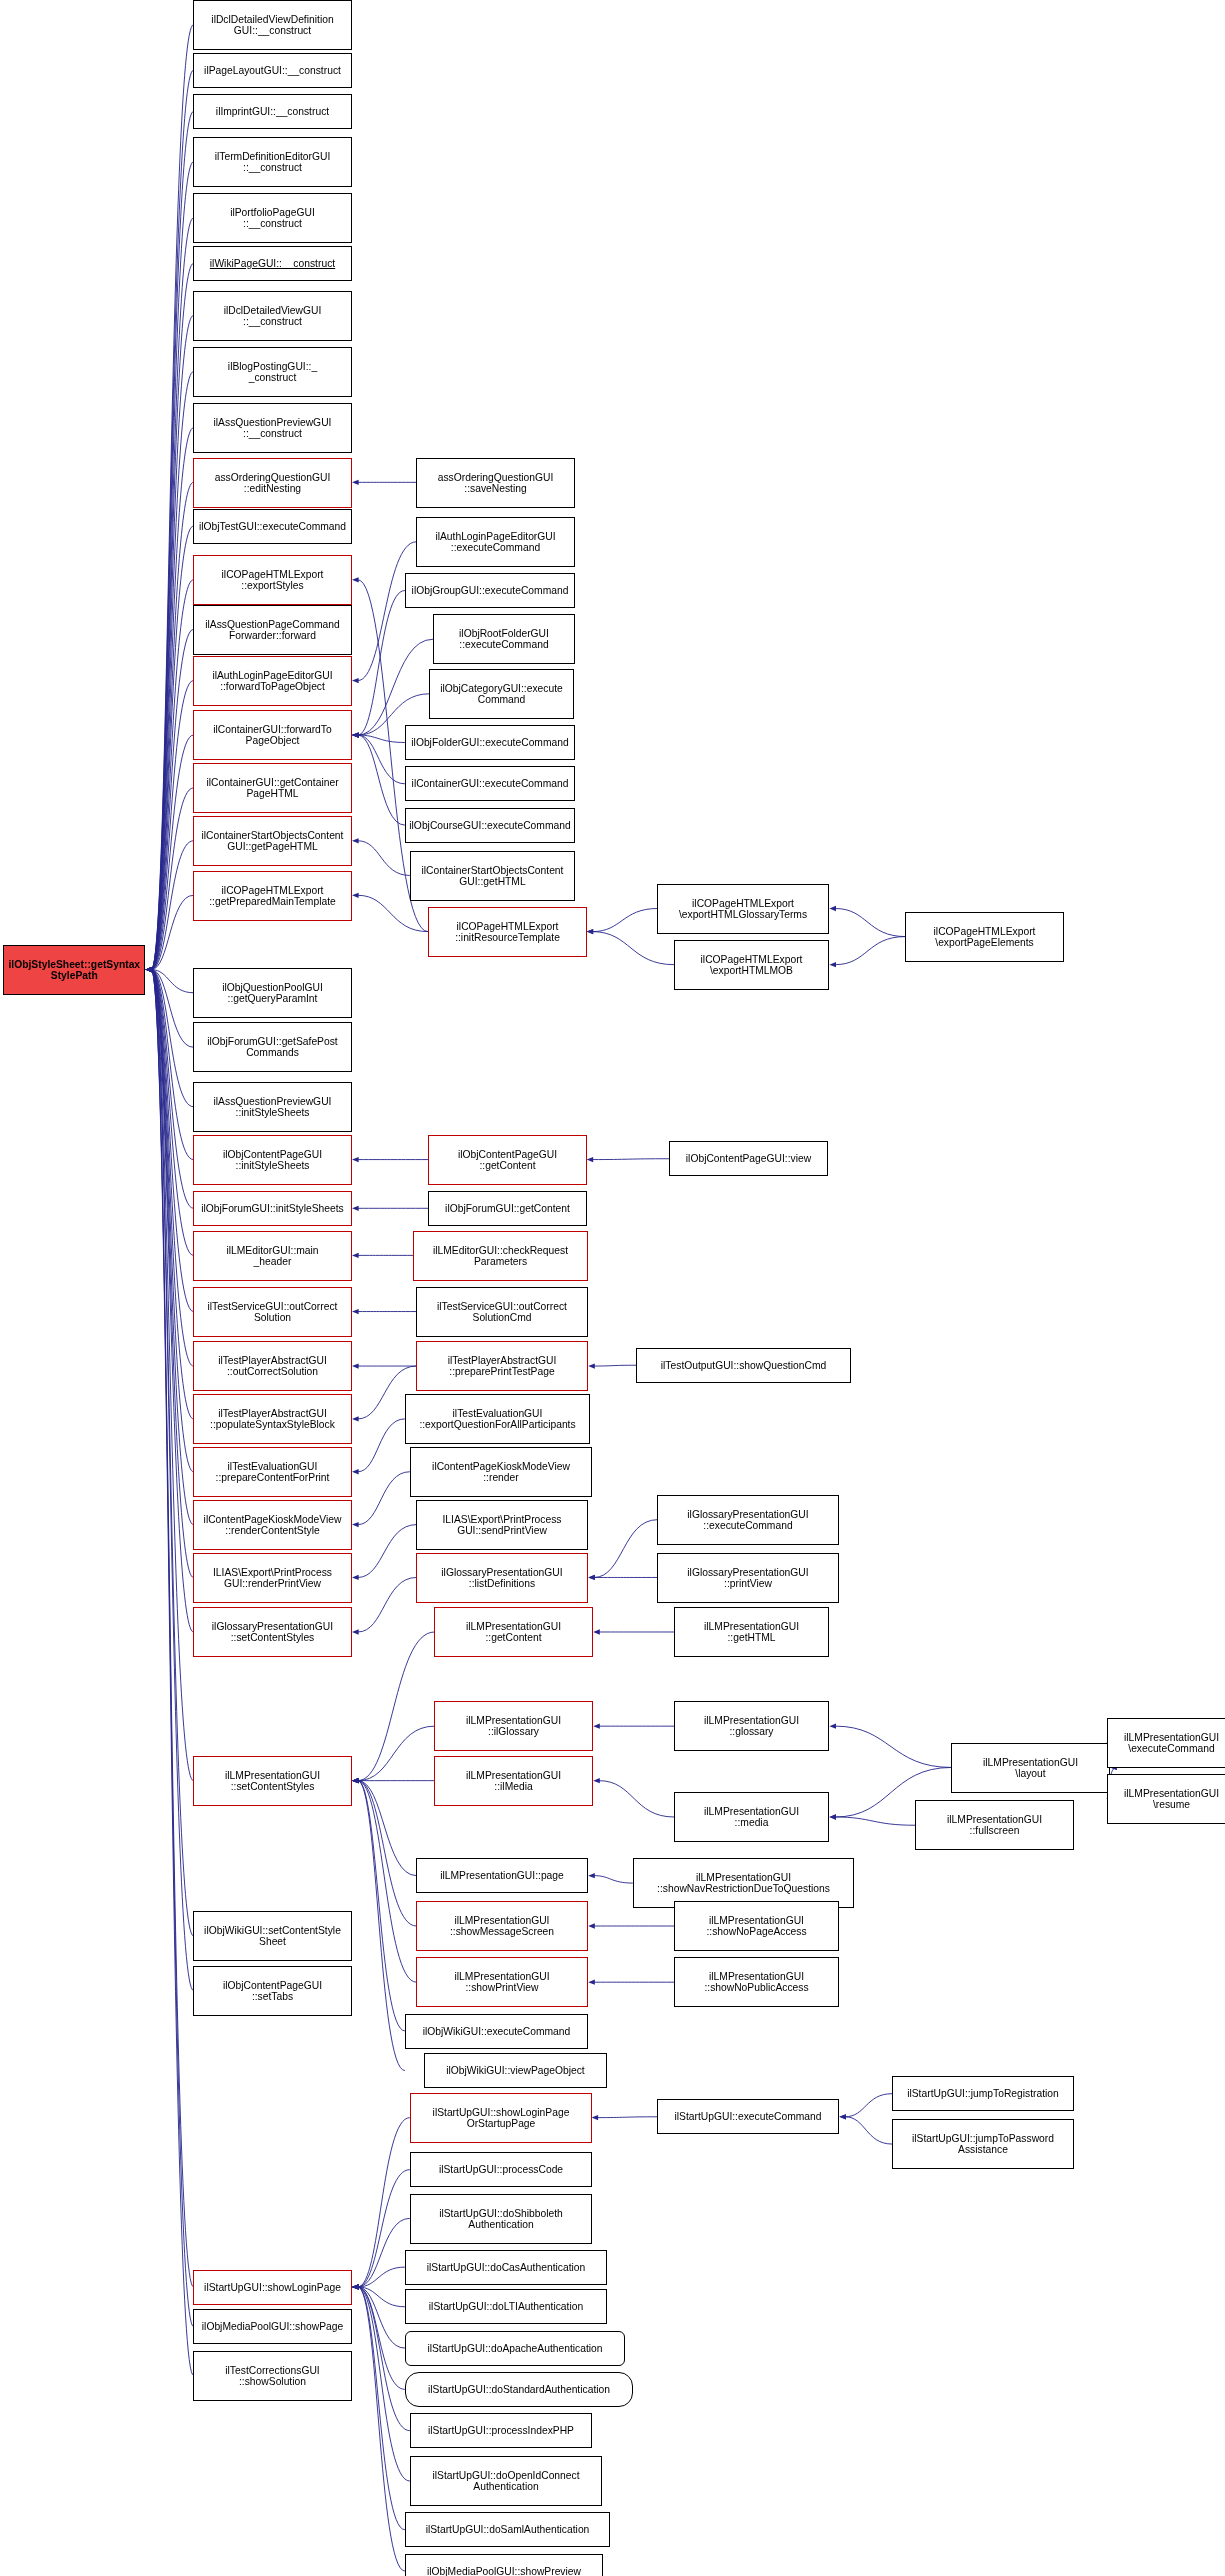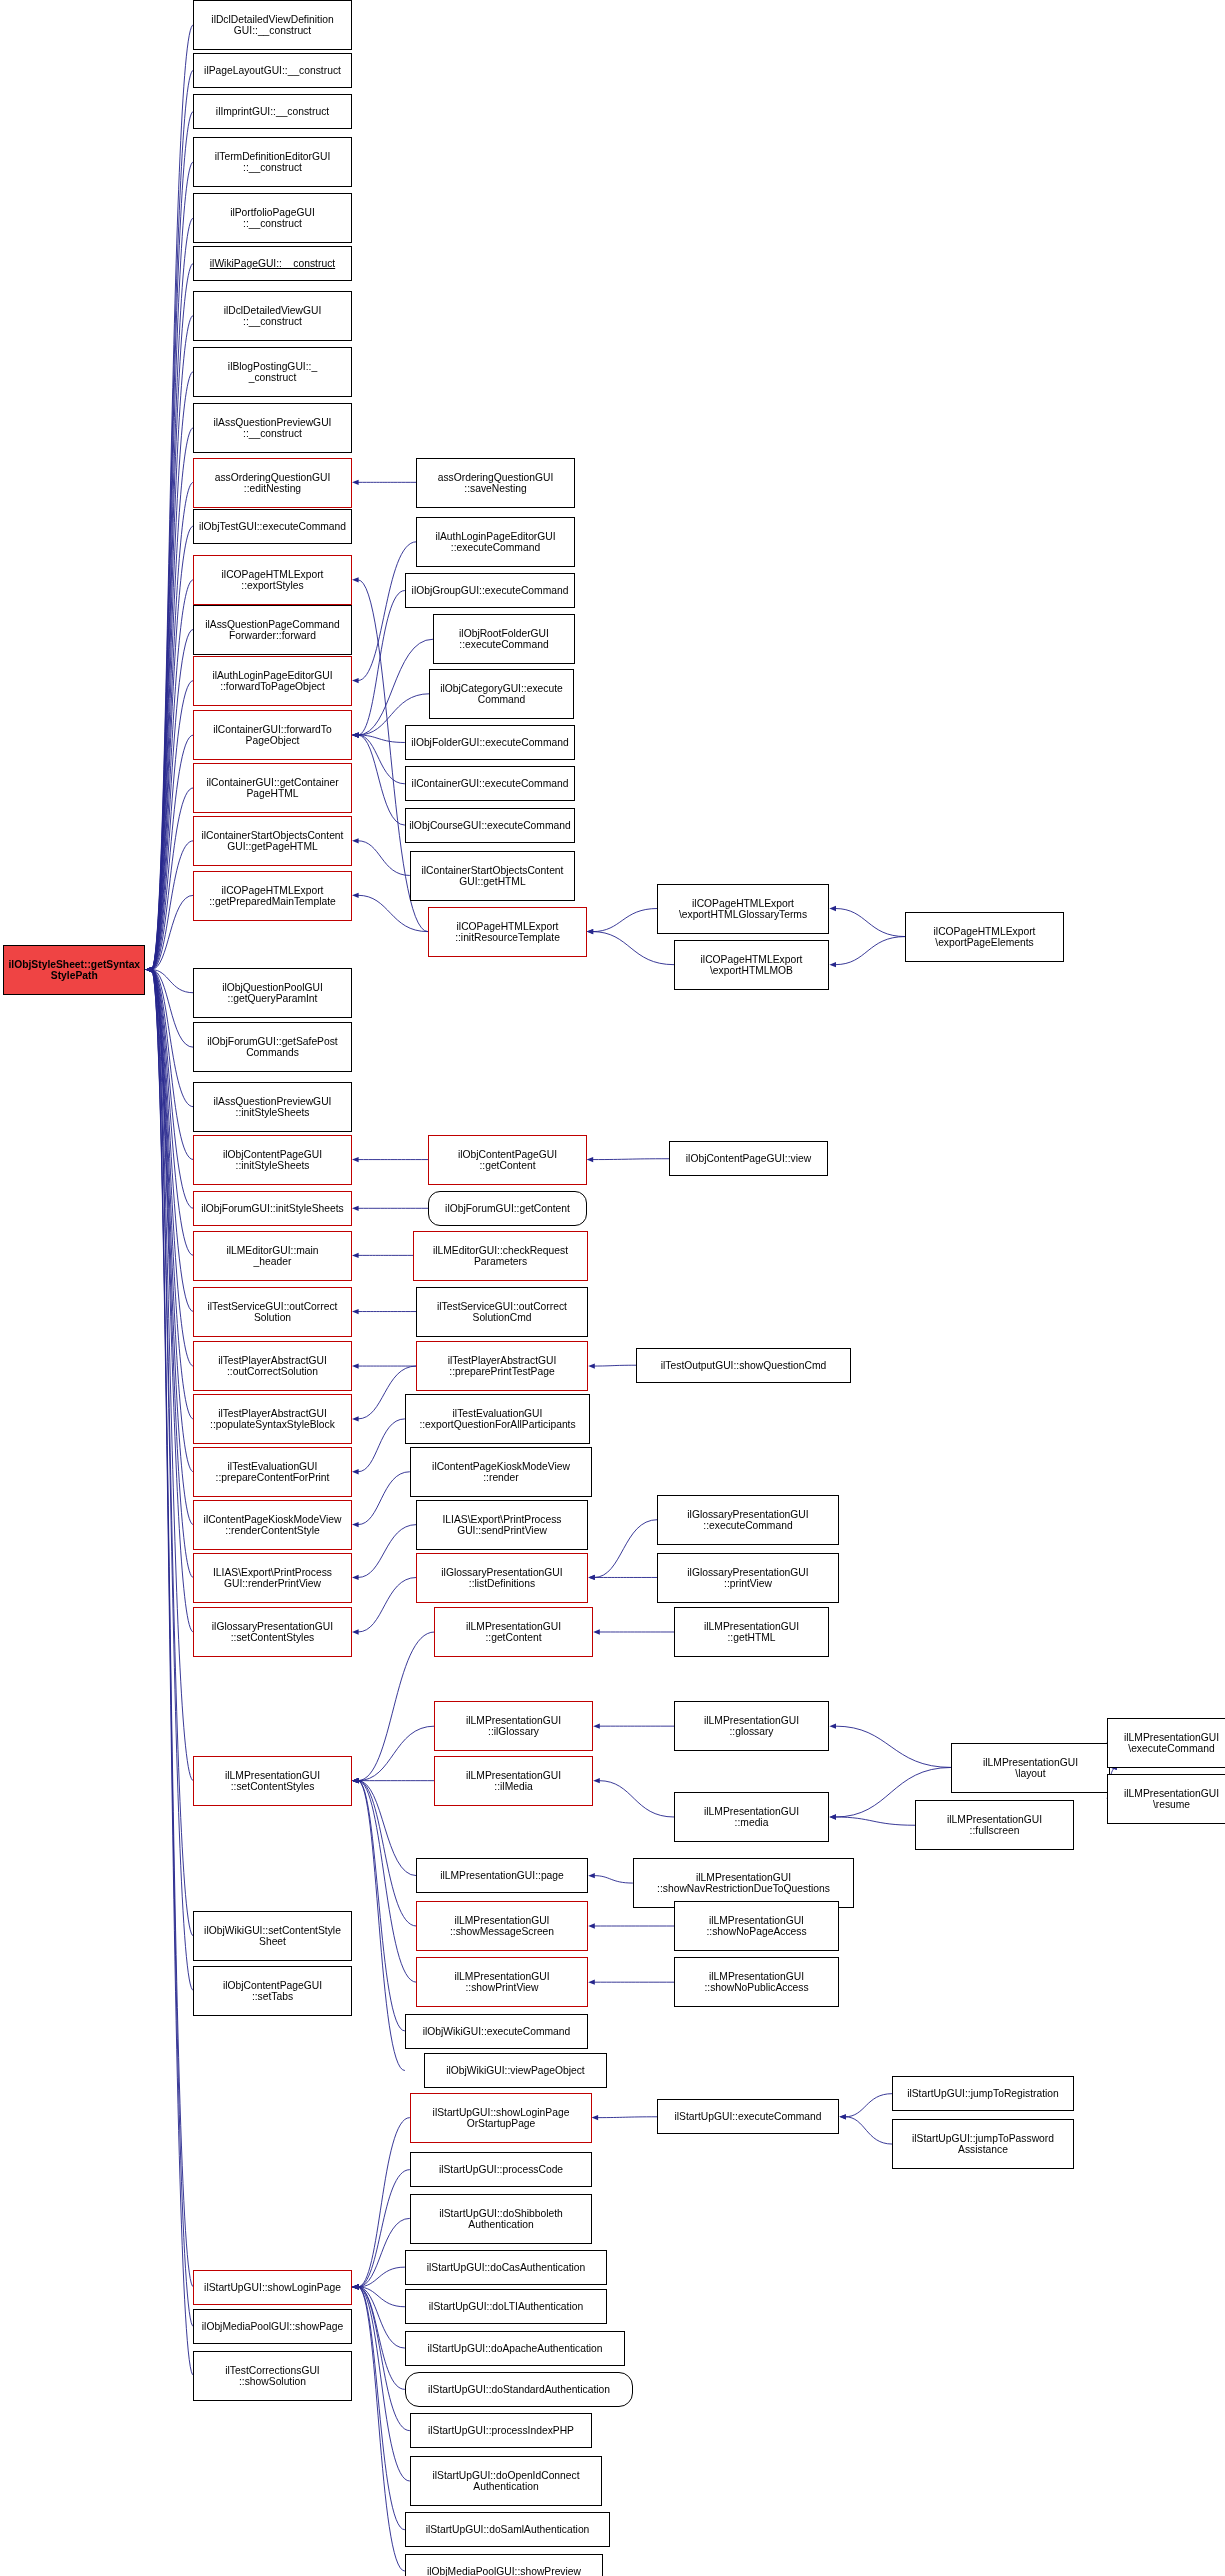--- a/index.html
+++ b/index.html
@@ -311,21 +311,21 @@
 Command</div>
       <div class="node" style="left: 405px; top: 725px; width: 170px; height: 35px;">ilObjFolderGUI::executeCommand</div>
       <div class="node" style="left: 405px; top: 766px; width: 170px; height: 35px;">ilContainerGUI::executeCommand</div>
       <div class="node" style="left: 405px; top: 808px; width: 170px; height: 35px;">ilObjCourseGUI::executeCommand</div>
       <div class="node" style="left: 410px; top: 851px; width: 165px; height: 50px;">ilContainerStartObjectsContent
 GUI::getHTML</div>
       <div class="node hl" style="left: 428px; top: 907px; width: 159px; height: 50px;">ilCOPageHTMLExport
 ::initResourceTemplate</div>
       <div class="node hl" style="left: 428px; top: 1135px; width: 159px; height: 50px;">ilObjContentPageGUI
 ::getContent</div>
-      <div class="node" style="left: 428px; top: 1191px; width: 159px; height: 35px; border-radius: 12px;">ilObjForumGUI::getContent</div>
+      <div class="node" style="left: 428px; top: 1191px; width: 159px; height: 35px;">ilObjForumGUI::getContent</div>
       <div class="node hl" style="left: 413px; top: 1231px; width: 175px; height: 50px;">ilLMEditorGUI::checkRequest
 Parameters</div>
       <div class="node" style="left: 416px; top: 1287px; width: 172px; height: 50px;">ilTestServiceGUI::outCorrect
 SolutionCmd</div>
       <div class="node hl" style="left: 416px; top: 1341px; width: 172px; height: 50px;">ilTestPlayerAbstractGUI
 ::preparePrintTestPage</div>
       <div class="node" style="left: 405px; top: 1394px; width: 185px; height: 50px;">ilTestEvaluationGUI
 ::exportQuestionForAllParticipants</div>
       <div class="node" style="left: 410px; top: 1447px; width: 182px; height: 50px;">ilContentPageKioskModeView
 ::render</div>
@@ -346,21 +346,21 @@
 ::showPrintView</div>
       <div class="node" style="left: 405px; top: 2014px; width: 183px; height: 35px;">ilObjWikiGUI::executeCommand</div>
       <div class="node" style="left: 405px; top: 2053px; width: 183px; height: 35px; margin-left: 19px;">ilObjWikiGUI::viewPageObject</div>
       <div class="node hl" style="left: 410px; top: 2093px; width: 182px; height: 50px;">ilStartUpGUI::showLoginPage
 OrStartupPage</div>
       <div class="node" style="left: 410px; top: 2152px; width: 182px; height: 35px;">ilStartUpGUI::processCode</div>
       <div class="node" style="left: 410px; top: 2194px; width: 182px; height: 50px;">ilStartUpGUI::doShibboleth
 Authentication</div>
       <div class="node" style="left: 405px; top: 2250px; width: 202px; height: 35px;">ilStartUpGUI::doCasAuthentication</div>
       <div class="node" style="left: 405px; top: 2289px; width: 202px; height: 35px;">ilStartUpGUI::doLTIAuthentication</div>
-      <div class="node" style="left: 405px; top: 2331px; width: 220px; height: 35px;">ilStartUpGUI::doApacheAuthentication</div>
+      <div class="node" style="left: 405px; top: 2331px; width: 220px; height: 35px; border-radius: 6px;">ilStartUpGUI::doApacheAuthentication</div>
       <div class="node" style="left: 405px; top: 2372px; width: 228px; height: 35px; border-radius: 14px;">ilStartUpGUI::doStandardAuthentication</div>
       <div class="node" style="left: 410px; top: 2413px; width: 182px; height: 35px;">ilStartUpGUI::processIndexPHP</div>
       <div class="node" style="left: 410px; top: 2456px; width: 192px; height: 50px;">ilStartUpGUI::doOpenIdConnect
 Authentication</div>
       <div class="node" style="left: 405px; top: 2512px; width: 205px; height: 35px;">ilStartUpGUI::doSamlAuthentication</div>
       <div class="node" style="left: 405px; top: 2554px; width: 198px; height: 35px;">ilObjMediaPoolGUI::showPreview</div>
       <div class="node" style="left: 657px; top: 884px; width: 172px; height: 50px;">ilCOPageHTMLExport
 \exportHTMLGlossaryTerms</div>
       <div class="node" style="left: 674px; top: 940px; width: 155px; height: 50px;">ilCOPageHTMLExport
 \exportHTMLMOB</div>

